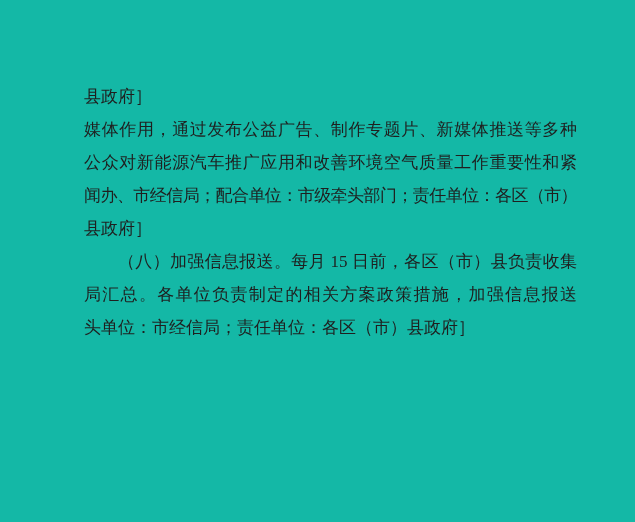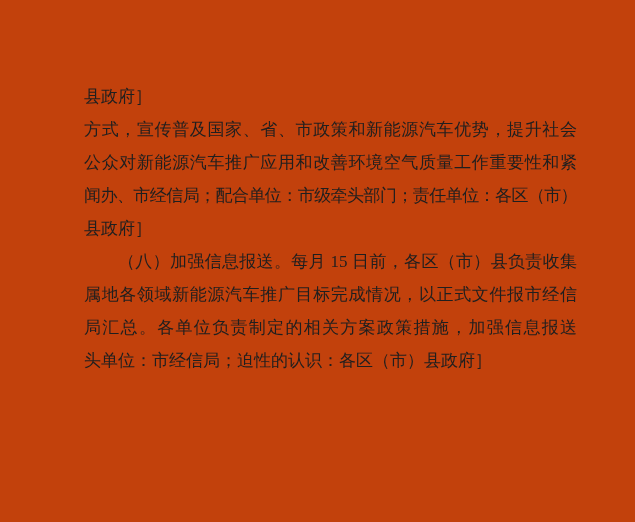--- a/index.html
+++ b/index.html
@@ -10,21 +10,21 @@
     width: 635px;
     height: 522px;
     background: #ffffff;
     overflow: hidden;
   }
   .page {
     box-sizing: border-box;
     width: 635px;
     height: 522px;
     padding: 80px 58px 0 84px;
-    background: #c2410c;
+    background: #14b8a6;
     font-family: "Liberation Serif", "DejaVu Serif", serif;
     font-size: 17px;
     color: #1f1f1f;
   }
   .line {
     height: 33px;
     line-height: 33px;
     overflow: hidden;
   }
   .line.fill {
@@ -36,21 +36,20 @@
   }
   .line.tight {
     letter-spacing: -0.8px;
   }
 </style>
 </head>
 <body>
 
 <div class="page">
   <div class="line">县政府］</div>
-  <div class="line fill">方式，宣传普及国家、省、市政策和新能源汽车优势，提升社会</div>
+  <div class="line fill">媒体作用，通过发布公益广告、制作专题片、新媒体推送等多种</div>
   <div class="line fill">公众对新能源汽车推广应用和改善环境空气质量工作重要性和紧</div>
   <div class="line fill tight">闻办、市经信局；配合单位：市级牵头部门；责任单位：各区（市）</div>
   <div class="line">县政府］</div>
   <div class="line indent fill">（八）加强信息报送。每月 15 日前，各区（市）县负责收集</div>
-  <div class="line fill">属地各领域新能源汽车推广目标完成情况，以正式文件报市经信</div>
   <div class="line fill">局汇总。各单位负责制定的相关方案政策措施，加强信息报送</div>
-  <div class="line">头单位：市经信局；迫性的认识：各区（市）县政府］</div>
+  <div class="line">头单位：市经信局；责任单位：各区（市）县政府］</div>
 </div>
 
 </body></html>

